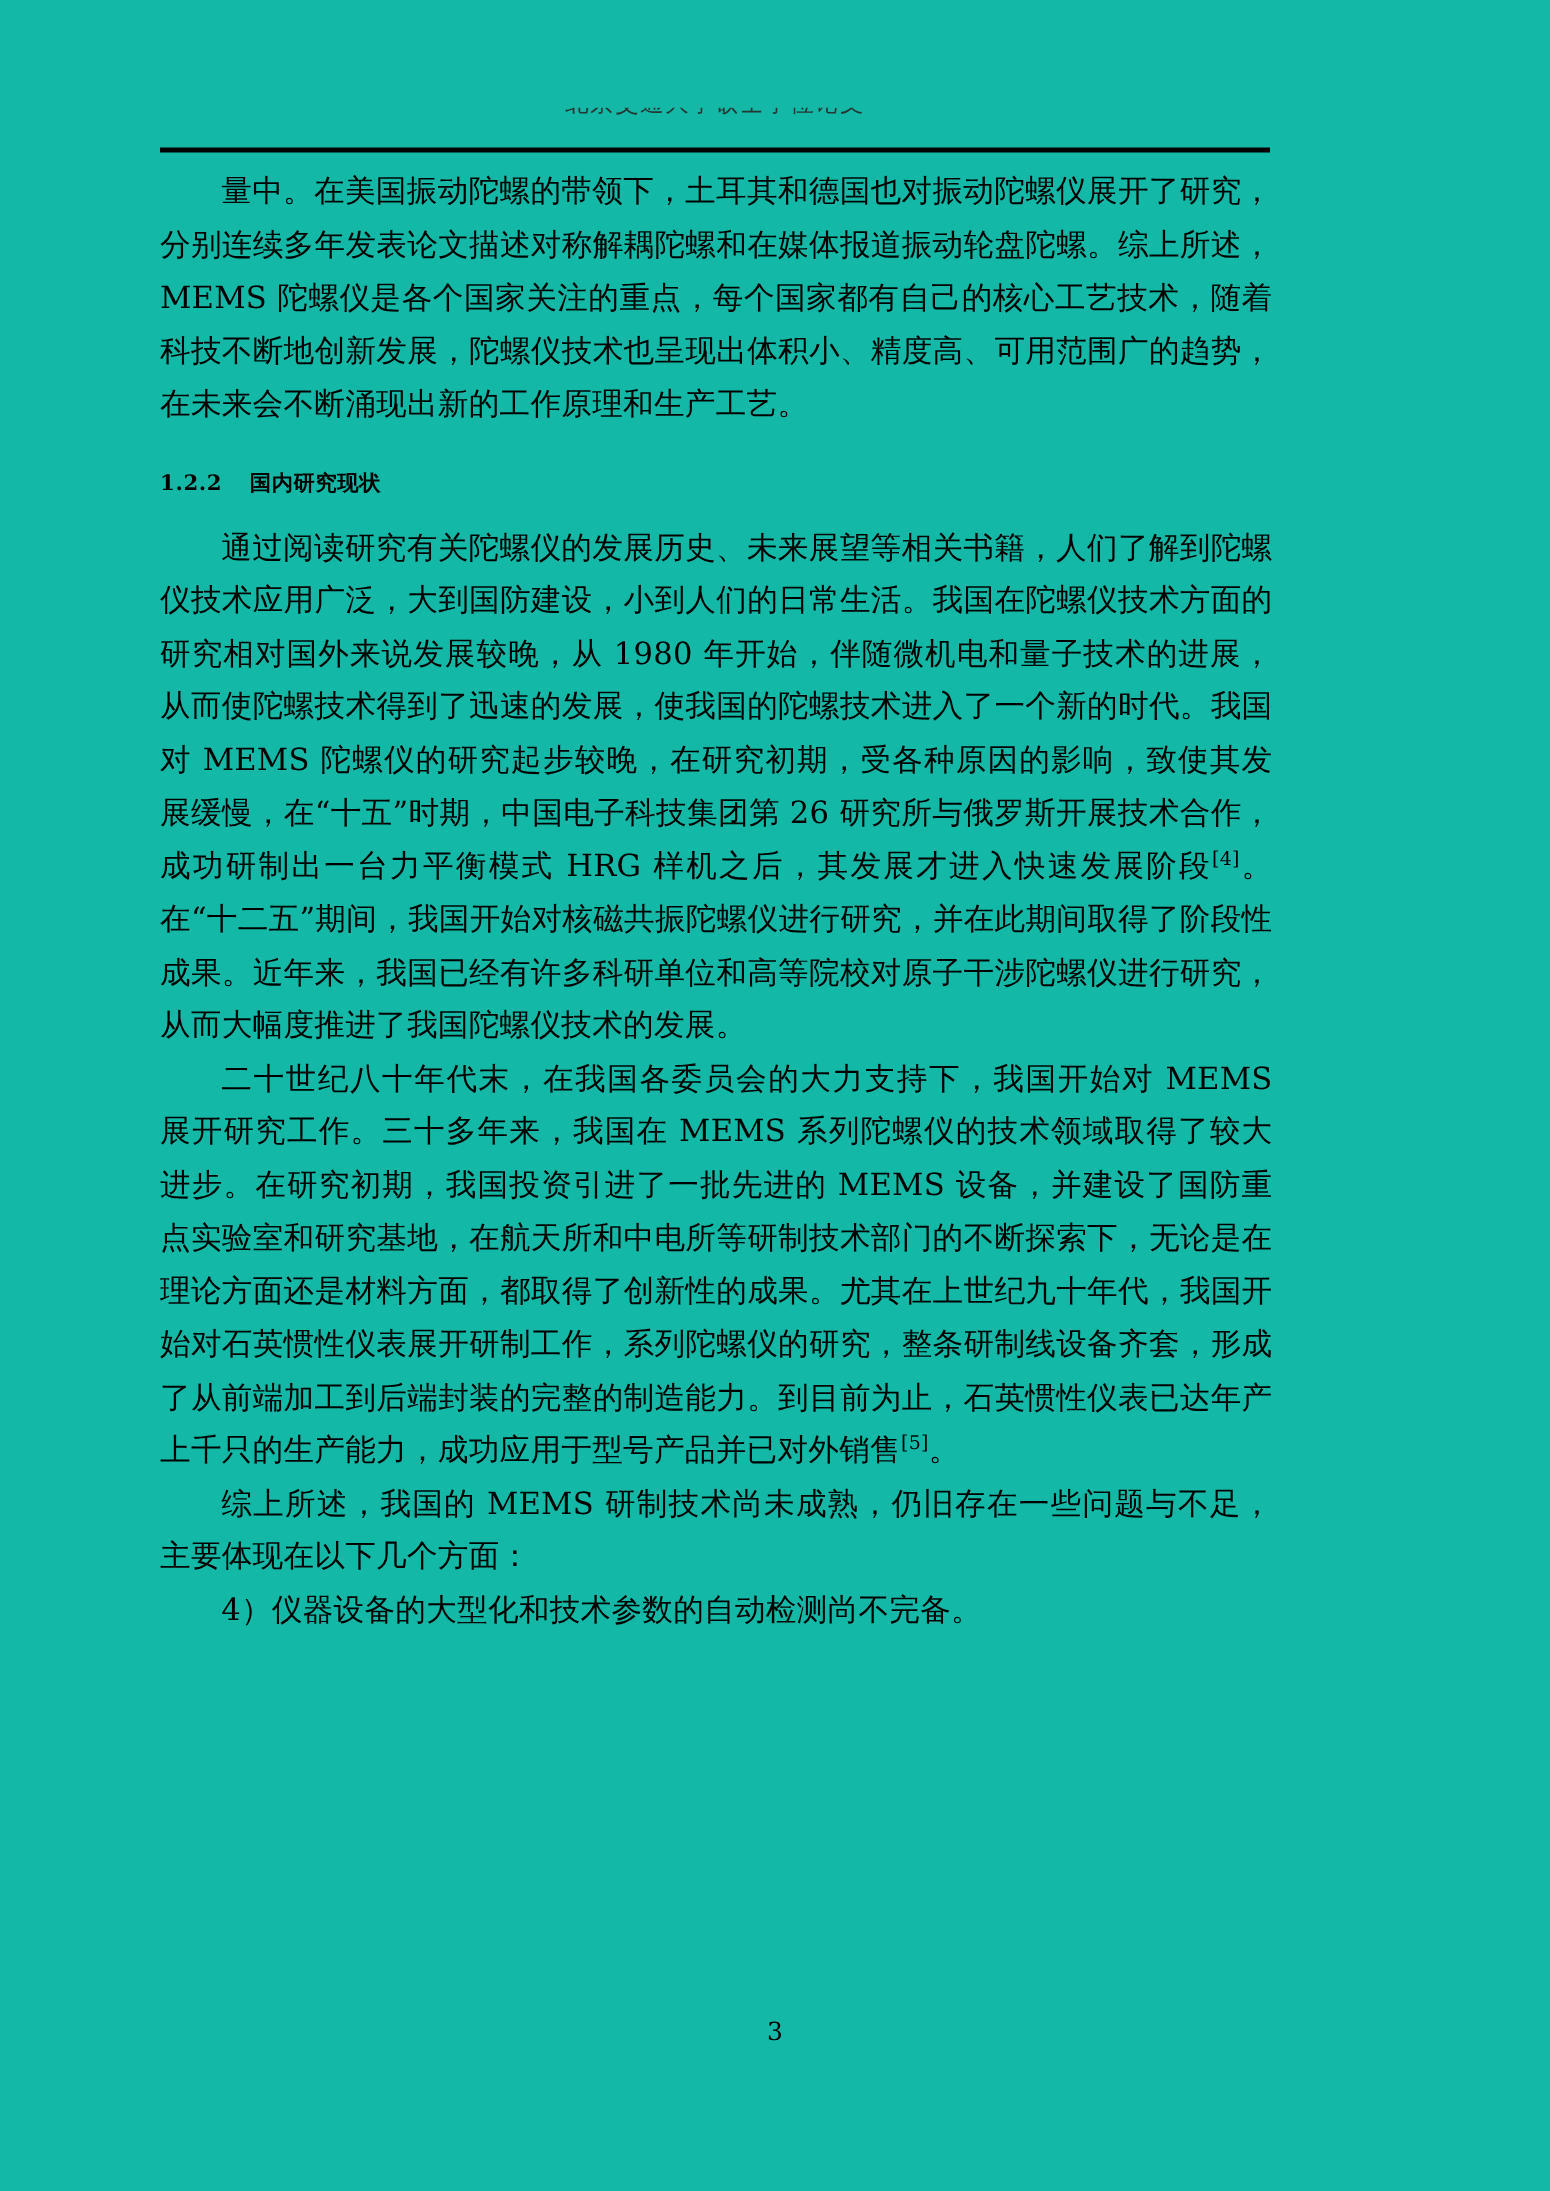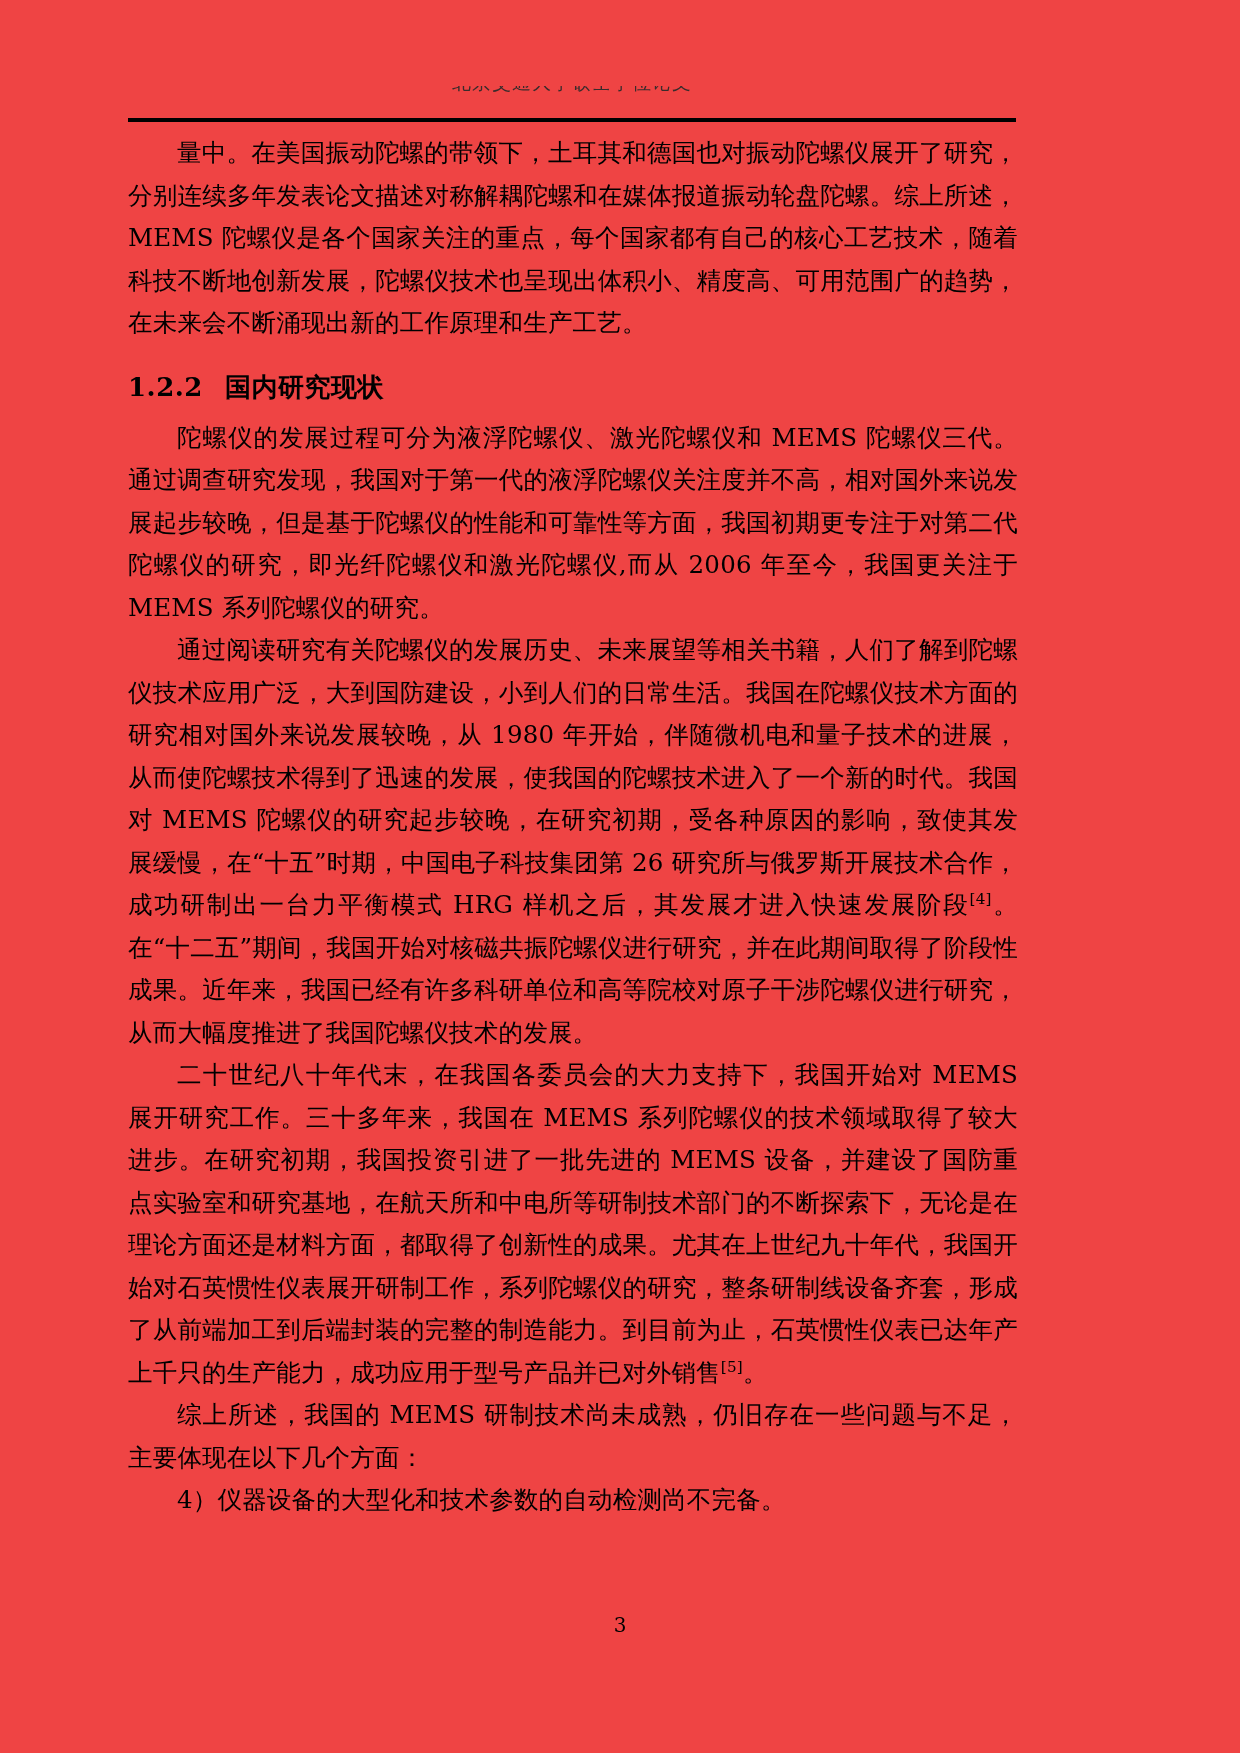--- a/index.html
+++ b/index.html
@@ -11,21 +11,21 @@
     width: 1240px;
     height: 1753px;
     font-family: "DejaVu Serif", "Liberation Serif", serif;
     color: #000000;
     -webkit-font-smoothing: antialiased;
   }
   .page {
     position: relative;
     width: 1240px;
     height: 1753px;
-    background: #ef4444;
+    background: #14b8a6;
     box-sizing: border-box;
     overflow: hidden;
   }
 
   
   .header-zone {
     position: absolute;
     left: 128px;
     top: 78px;
     width: 888px;
@@ -70,21 +70,21 @@
     text-align: justify;
     text-justify: inter-ideograph;
     text-indent: 2em;
     letter-spacing: 0.2px;
     word-spacing: 0px;
     hyphens: none;
   }
 
   h2.heading {
     margin: 22px 0 10px 0;
-    font-size: 26px;
+    font-size: 17px;
     line-height: 40px;
     font-weight: bold;
     text-indent: 0;
     letter-spacing: 0.5px;
   }
   h2.heading .h-num { margin-right: 22px; }
 
   sup.cite {
     font-size: 0.62em;
     vertical-align: super;
@@ -116,21 +116,20 @@
   <div class="header-rule"></div>
 
   <div class="body-zone">
 
     <p class="para">量中。在美国振动陀螺的带领下，土耳其和德国也对振动陀螺仪展开了研究，分别连续多年发表论文描述对称解耦陀螺和在媒体报道振动轮盘陀螺。综上所述，MEMS 陀螺仪是各个国家关注的重点，每个国家都有自己的核心工艺技术，随着科技不断地创新发展，陀螺仪技术也呈现出体积小、精度高、可用范围广的趋势，在未来会不断涌现出新的工作原理和生产工艺。</p>
 
     <h2 class="heading">
       <span class="h-num latin">1.2.2</span><span>国内研究现状</span>
     </h2>
 
-    <p class="para">陀螺仪的发展过程可分为液浮陀螺仪、激光陀螺仪和 MEMS 陀螺仪三代。通过调查研究发现，我国对于第一代的液浮陀螺仪关注度并不高，相对国外来说发展起步较晚，但是基于陀螺仪的性能和可靠性等方面，我国初期更专注于对第二代陀螺仪的研究，即光纤陀螺仪和激光陀螺仪,而从 2006 年至今，我国更关注于 MEMS 系列陀螺仪的研究。</p>
 
     <p class="para"><span>通过阅读研究有关陀螺仪的发展历史、未来展望等相关书籍，人们了解到陀螺仪技术应用广泛，大到国防建设，小到人们的日常生活。我国在陀螺仪技术方面的研究相对国外来说发展较晚，从 1980 年开始，伴随微机电和量子技术的进展，从而使陀螺技术得到了迅速的发展，使我国的陀螺技术进入了一个新的时代。我国对 MEMS 陀螺仪的研究起步较晚，在研究初期，受各种原因的影响，致使其发展缓慢，在“十五”时期，中国电子科技集团第 26 研究所与俄罗斯开展技术合作，成功研制出一台力平衡模式 HRG 样机之后，其发展才进入快速发展阶段</span><sup class="cite latin">[4]</sup><span>。在“十二五”期间，我国开始对核磁共振陀螺仪进行研究，并在此期间取得了阶段性成果。近年来，我国已经有许多科研单位和高等院校对原子干涉陀螺仪进行研究，从而大幅度推进了我国陀螺仪技术的发展。</span></p>
 
     <p class="para"><span>二十世纪八十年代末，在我国各委员会的大力支持下，我国开始对 MEMS 展开研究工作。三十多年来，我国在 MEMS 系列陀螺仪的技术领域取得了较大进步。在研究初期，我国投资引进了一批先进的 MEMS 设备，并建设了国防重点实验室和研究基地，在航天所和中电所等研制技术部门的不断探索下，无论是在理论方面还是材料方面，都取得了创新性的成果。尤其在上世纪九十年代，我国开始对石英惯性仪表展开研制工作，系列陀螺仪的研究，整条研制线设备齐套，形成了从前端加工到后端封装的完整的制造能力。到目前为止，石英惯性仪表已达年产上千只的生产能力，成功应用于型号产品并已对外销售</span><sup class="cite latin">[5]</sup><span>。</span></p>
 
     <p class="para">综上所述，我国的 MEMS 研制技术尚未成熟，仍旧存在一些问题与不足，主要体现在以下几个方面：</p>
 
 
 
 

